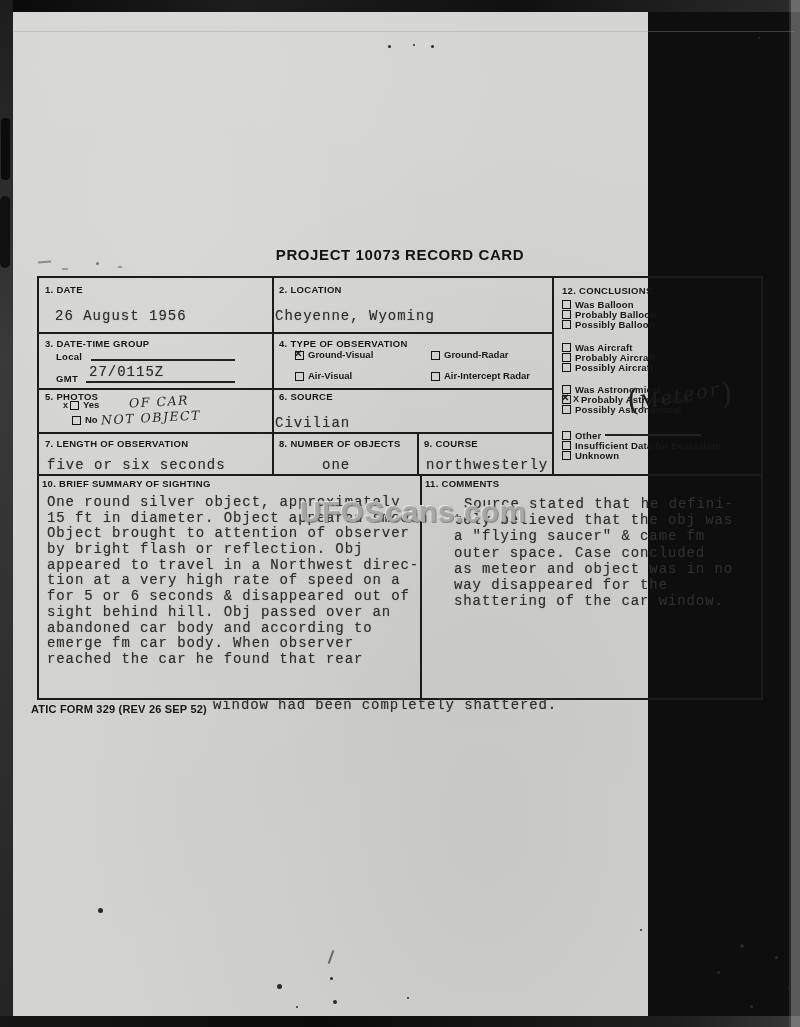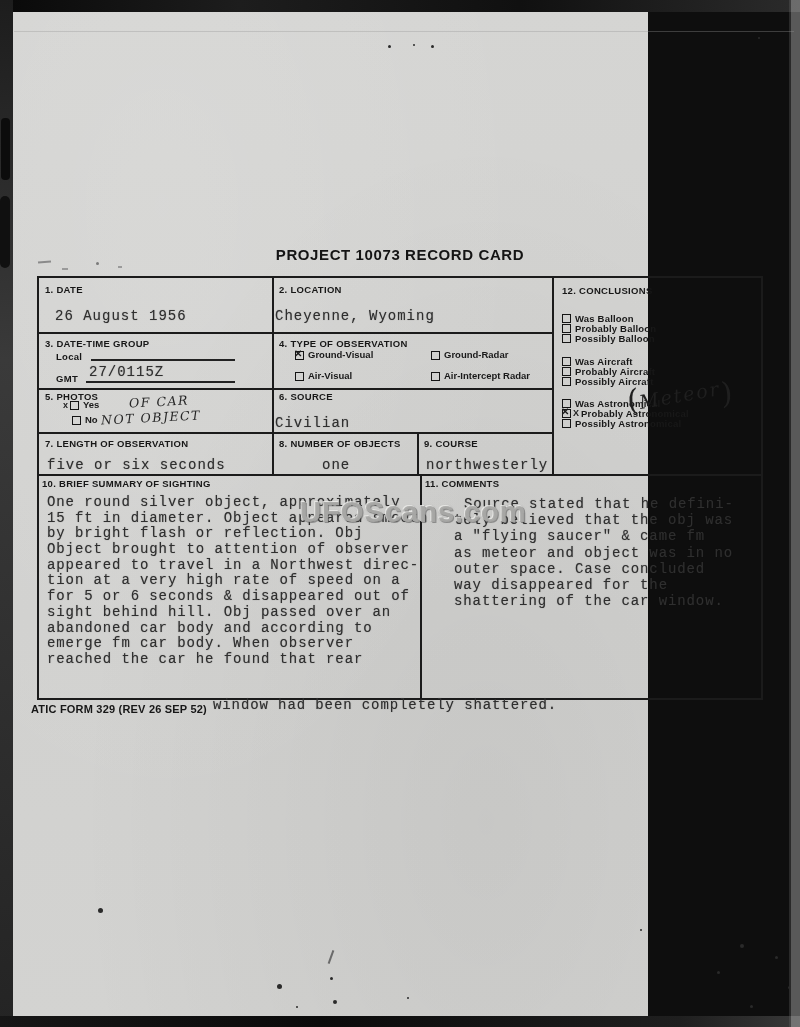--- a/index.html
+++ b/index.html
@@ -39,21 +39,21 @@
   .rule{position:absolute;height:2px;background:#222;}
 
   .cb{position:relative;display:inline-block;width:7px;height:7px;border:1.5px solid #141414;
       vertical-align:middle;margin-right:4px;flex:0 0 auto;}
   .cb.checked::after{content:"\2715";position:absolute;left:-2px;top:-4px;font-size:10px;
       font-weight:bold;color:#1a1a1a;}
   .opt{position:absolute;font-size:9.5px;font-weight:bold;color:#191919;white-space:nowrap;}
   .hand{position:absolute;font-family:"DejaVu Serif",serif;font-style:italic;font-size:12.5px;
       color:#262626;letter-spacing:1.5px;white-space:nowrap;transform:rotate(-3deg);}
 
-  .c-group{position:absolute;left:523px;margin-top:14px;}
+  .c-group{position:absolute;left:523px;}
   .c-item{display:flex;align-items:center;height:10.3px;white-space:nowrap;}
   .c-item .c-label{font-size:9.5px;font-weight:bold;color:#181818;letter-spacing:0.2px;}
   .c-mark{font-size:9px;font-weight:bold;color:#222;margin-right:2px;margin-left:-2px;}
   .blankline{display:inline-block;width:96px;height:2px;background:#222;margin-left:4px;}
 
   .annotation{position:absolute;left:588px;top:101px;display:flex;align-items:center;
       color:#1f1f1f;transform:rotate(-4deg);white-space:nowrap;}
   .annotation .paren{font-size:30px;font-weight:normal;font-family:"DejaVu Serif",serif;}
   .annotation .word{font-family:"DejaVu Serif",serif;font-style:italic;font-size:19px;
       letter-spacing:2px;transform:rotate(-6deg) translateY(-2px);}
@@ -208,48 +208,63 @@
       <div class="c-item">
           <span class="cb checked"></span>
           <span class="c-mark">X</span>
           <span class="c-label">Probably Astronomical</span>
         </div>
       <div class="c-item">
           <span class="cb"></span>
           <span class="c-label">Possibly Astronomical</span>
         </div>
     </div>
+    <div class="c-group" style="top:152px">
+      <div class="c-item">
+          <span class="cb"></span>
+          <span class="c-label">Other</span>
+          <span class="blankline"></span>
+        </div>
+      <div class="c-item">
+          <span class="cb"></span>
+          <span class="c-label">Insufficient Data for Evaluation</span>
+        </div>
+      <div class="c-item">
+          <span class="cb"></span>
+          <span class="c-label">Unknown</span>
+        </div>
+    </div>
     <div class="annotation">
       <span class="paren">(</span>
       <span class="word">Meteor</span>
       <span class="paren">)</span>
     </div>
 
     <div class="lab" style="left:3px;top:200px">10. BRIEF SUMMARY OF SIGHTING</div>
     <div class="summary">
       <div class="sum-line">One round silver object, approximately</div>
       <div class="sum-line">15 ft in diameter. Object appeared smooth</div>
+      <div class="sum-line">Object brought to attention of observer</div>
       <div class="sum-line">by bright flash or reflection. Obj</div>
-      <div class="sum-line">Object brought to attention of observer</div>
       <div class="sum-line">appeared to travel in a Northwest direc-</div>
       <div class="sum-line">tion at a very high rate of speed on a</div>
       <div class="sum-line">for 5 or 6 seconds &amp; disappeared out of</div>
       <div class="sum-line">sight behind hill. Obj passed over an</div>
       <div class="sum-line">abandoned car body and according to</div>
       <div class="sum-line">emerge fm car body. When observer</div>
       <div class="sum-line">reached the car he found that rear</div>
     </div>
 
     <div class="lab" style="left:386px;top:200px">11. COMMENTS</div>
     <div class="comments">
       <div class="sum-line">Source stated that he defini-</div>
       <div class="sum-line">tely believed that the obj was</div>
       <div class="sum-line">a "flying saucer" &amp; came fm</div>
+      <div class="sum-line">outer space. Case concluded</div>
       <div class="sum-line">as meteor and object was in no</div>
-      <div class="sum-line">outer space. Case concluded</div>
       <div class="sum-line">way disappeared for the</div>
       <div class="sum-line">shattering of the car window.</div>
     </div>
   </div>
 
   <div class="watermark">UFOScans.com</div>
 
   <div class="footer-form">ATIC FORM 329 (REV 26 SEP 52)</div>
   <div class="footer-overflow">window had been completely shattered.</div>
 

